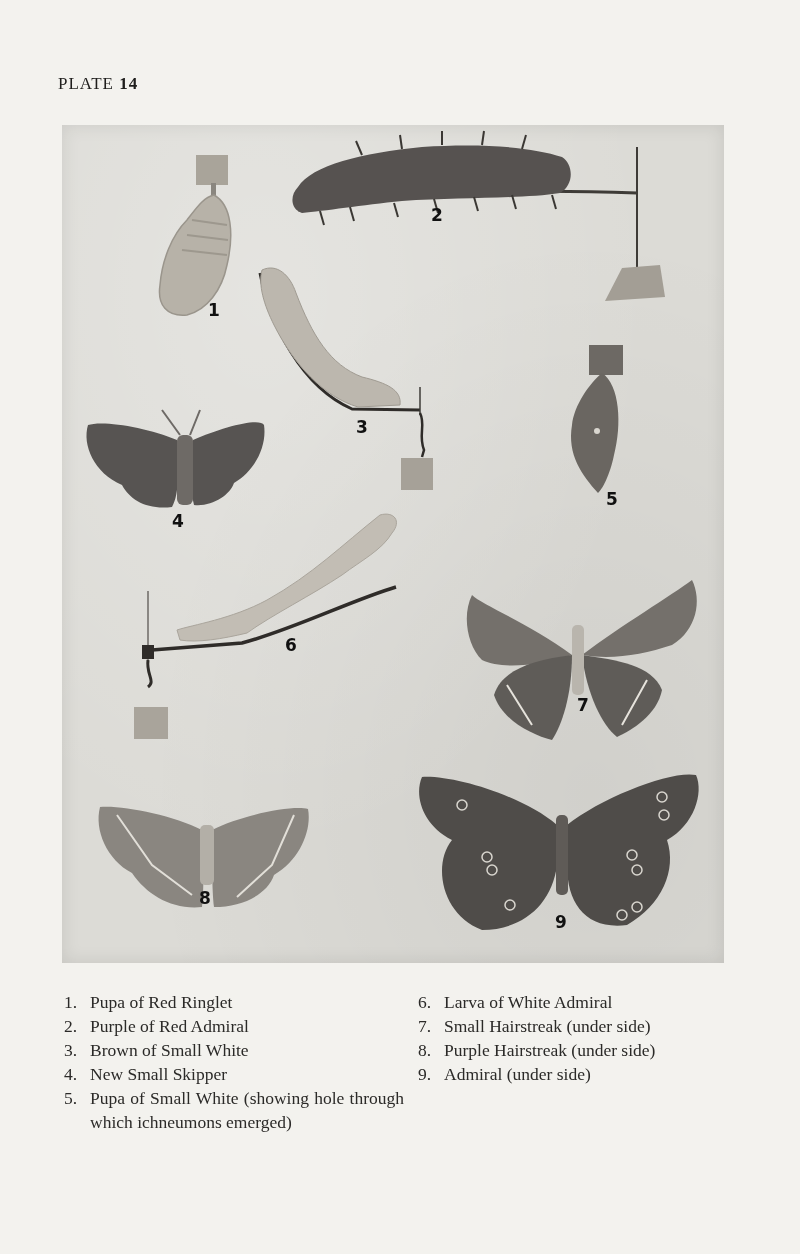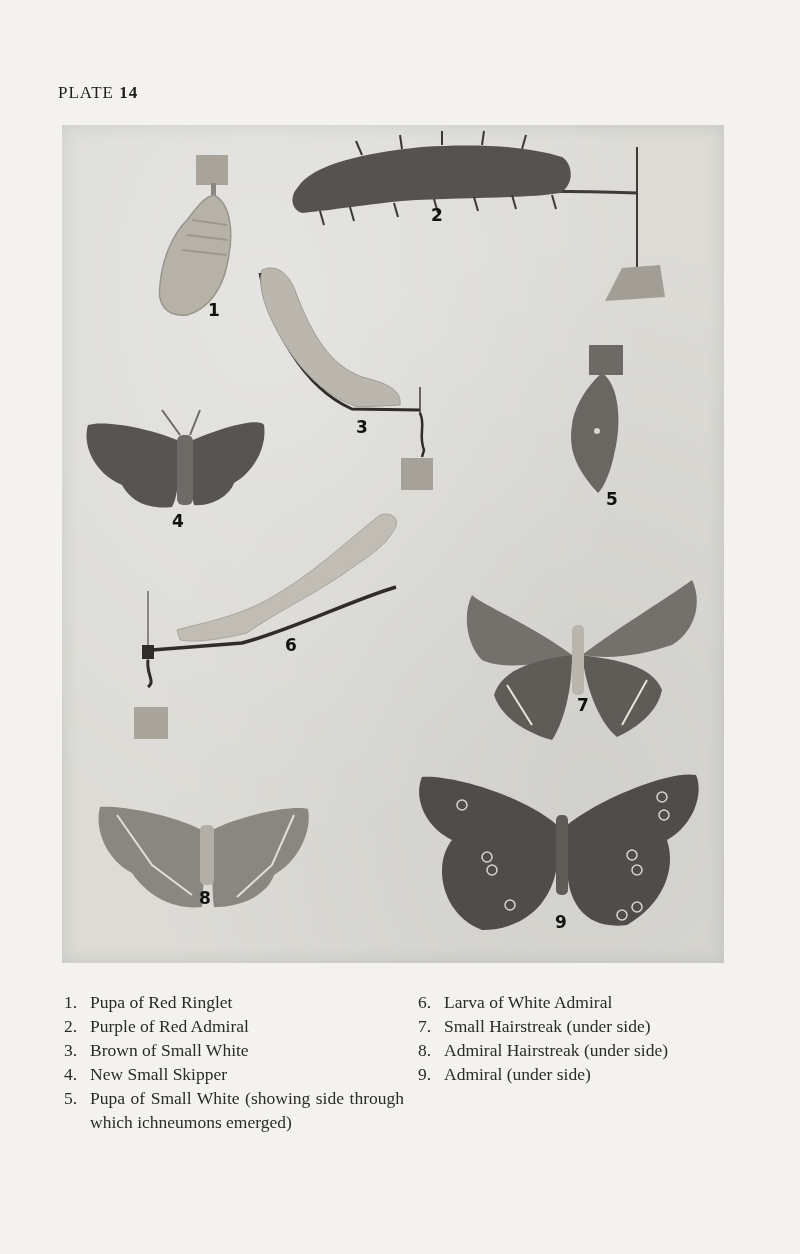--- a/index.html
+++ b/index.html
@@ -3,21 +3,21 @@
 <meta charset="utf-8">
 <style>
   html, body { margin: 0; padding: 0; }
   body {
     width: 800px; height: 1254px; position: relative; overflow: hidden;
     background: #f3f2ee;
     font-family: "Liberation Serif", "DejaVu Serif", serif;
     color: #2b2a28;
   }
   .plate-title {
-    position: absolute; left: 58px; top: 83px;
+    position: absolute; left: 58px; top: 74px;
     font-size: 17px; letter-spacing: 1px; font-weight: normal;
     font-family: "Liberation Serif", serif; color: #1f1e1c;
   }
   .plate-title b { font-weight: bold; }
   .plate {
     position: absolute; left: 62px; top: 125px; width: 662px; height: 838px;
     background: #dcdbd6;
     box-shadow: inset 0 0 18px rgba(0,0,0,0.10);
     overflow: hidden;
   }
@@ -168,34 +168,34 @@
   <div class="cap">
     <span class="num">3.</span>
     <span class="txt">Brown of Small White</span>
   </div>
   <div class="cap">
     <span class="num">4.</span>
     <span class="txt">New Small Skipper</span>
   </div>
   <div class="cap">
     <span class="num">5.</span>
-    <span class="txt justify">Pupa of Small White (showing side through which ichneumons emerged)</span>
+    <span class="txt justify">Pupa of Small White (showing hole through which ichneumons emerged)</span>
   </div>
 </div>
 
 <div class="captions right">
   <div class="cap">
     <span class="num">6.</span>
     <span class="txt">Larva of White Admiral</span>
   </div>
   <div class="cap">
     <span class="num">7.</span>
     <span class="txt">Small Hairstreak (under side)</span>
   </div>
   <div class="cap">
     <span class="num">8.</span>
-    <span class="txt">Admiral Hairstreak (under side)</span>
+    <span class="txt">Purple Hairstreak (under side)</span>
   </div>
   <div class="cap">
     <span class="num">9.</span>
     <span class="txt">Admiral (under side)</span>
   </div>
 </div>
 
 </body></html>

